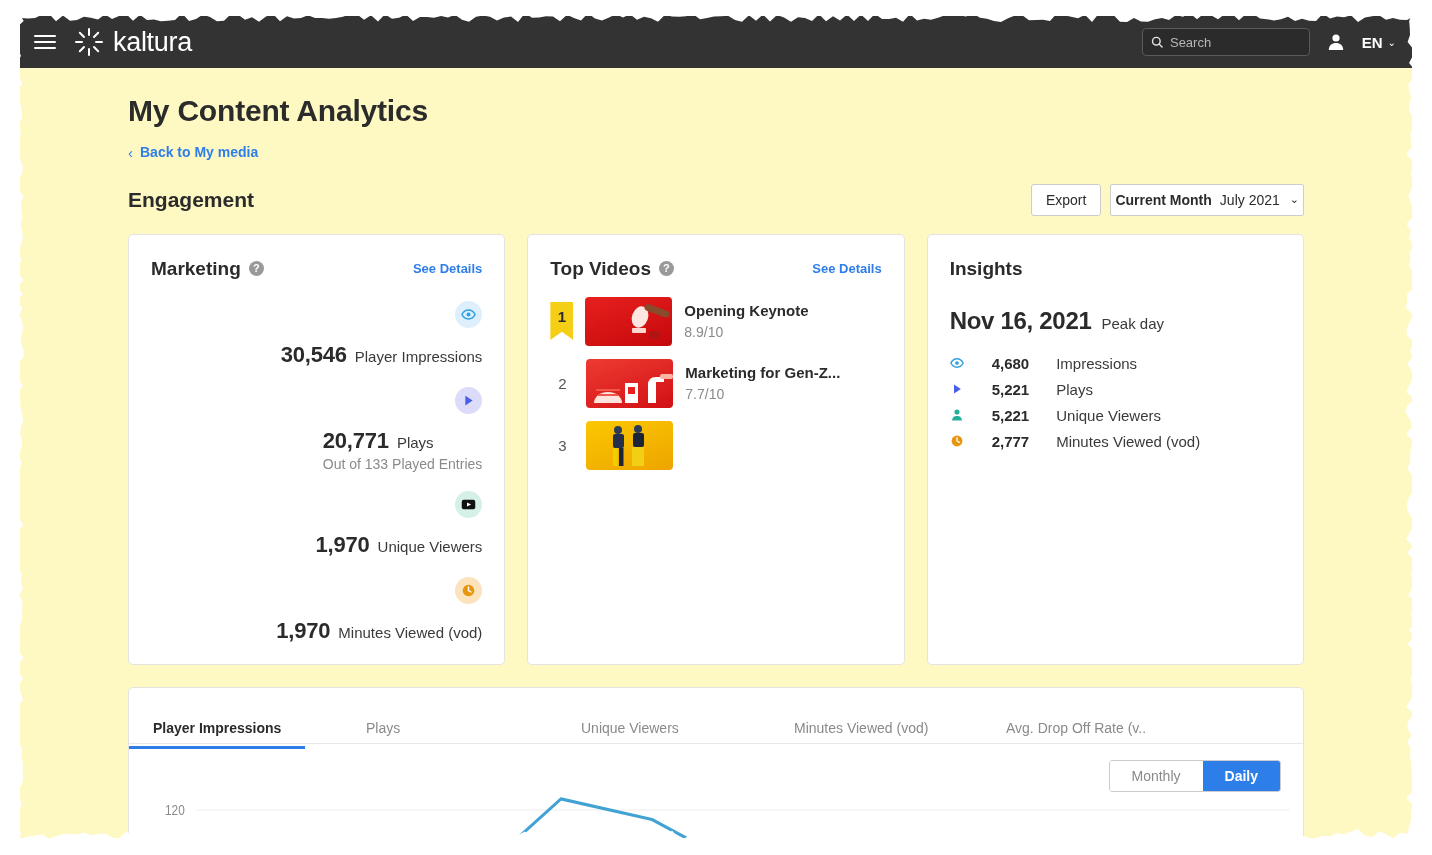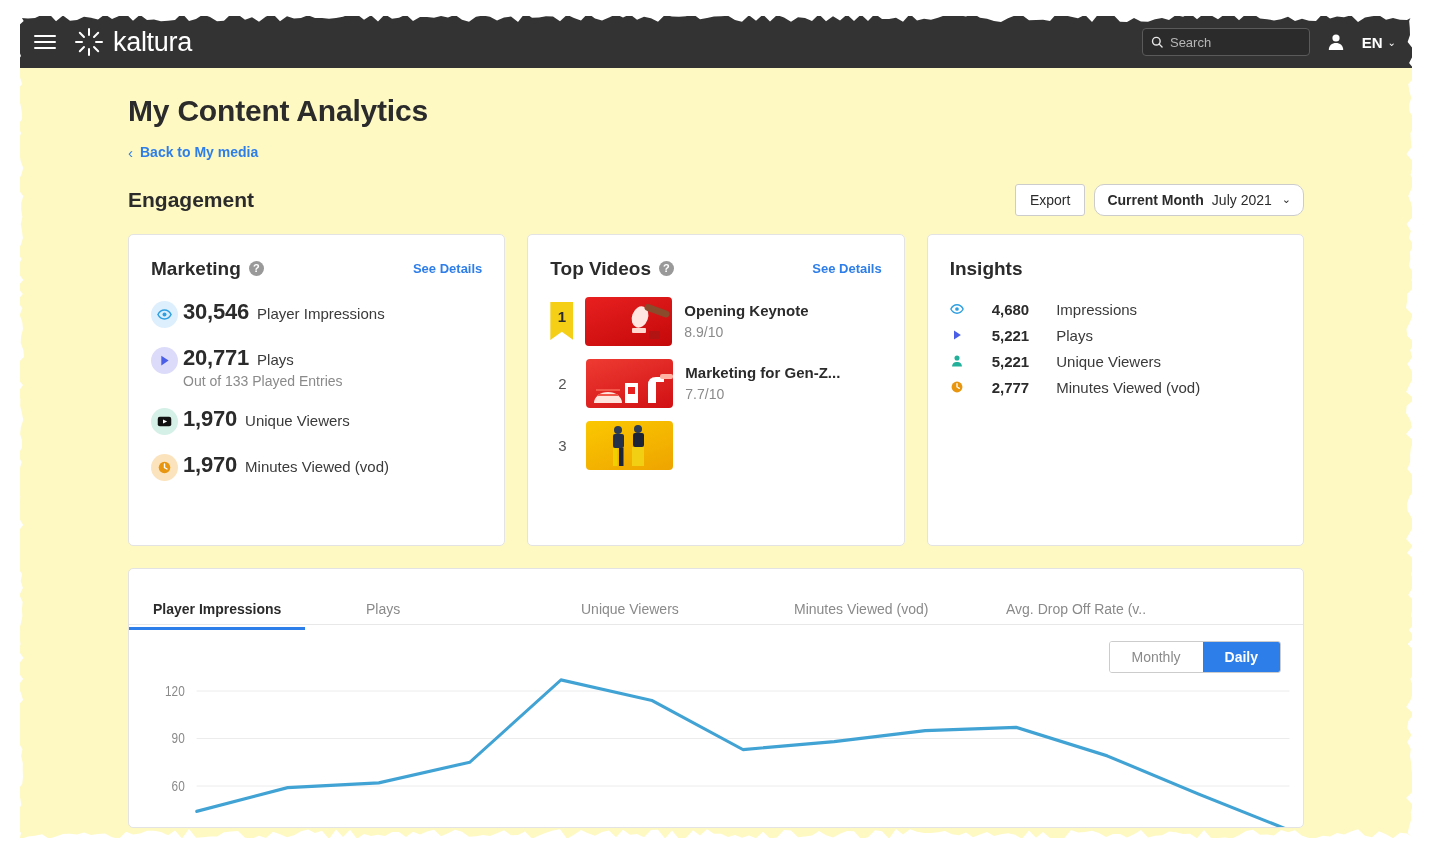--- a/index.html
+++ b/index.html
@@ -112,23 +112,23 @@
   #section-actions { margin-left: auto; display: flex; align-items: stretch; gap: 9px; }
   .btn-outline {
     border: 1px solid #cccccc; border-radius: 3px; background: #fff;
     font-size: 14px; color: #2b2b2b; font-weight: 400;
     padding: 0 14px; height: 32px;
     display: flex; align-items: center;
     cursor: pointer;
     font-family: "Liberation Sans", sans-serif;
   }
   #date-picker {
-    border: 1px solid #cccccc; border-radius: 10px; background: #fff;
+    border: 1px solid #cccccc; border-radius: 2px; background: #fff;
     height: 32px; display: flex; align-items: center; gap: 8px;
-    padding: 0 12px; cursor: pointer;
+    padding: 0 4px; cursor: pointer;
   }
   #date-picker .dp-label { font-size: 14px; font-weight: 700; color: #2b2b2b; }
   #date-picker .dp-value { font-size: 14px; font-weight: 400; color: #2b2b2b; }
   #date-picker .dp-chev { font-size: 11px; color: #2b2b2b; margin-left: 2px; }
 
   
   #cards {
     margin: 18px 108px 0 108px;
     display: flex; gap: 22px;
   }
@@ -149,21 +149,21 @@
     display: inline-flex; align-items: center; justify-content: center;
     margin-left: 8px; cursor: pointer; line-height: 1;
   }
   .see-details {
     margin-left: auto;
     color: #2e7eea; font-size: 13px; font-weight: 700; cursor: pointer;
   }
 
   
   .hl-list { margin-top: 18px; }
-  .hl-row { display: flex; align-items: flex-start; gap: 5px; margin-bottom: 17px; }
+  .hl-row { display: flex; align-items: flex-end; gap: 14px; margin-bottom: 17px; flex-direction: column; }
   .hl-row:last-child { margin-bottom: 0; }
   .hl-ic {
     width: 27px; height: 27px; border-radius: 50%;
     display: flex; align-items: center; justify-content: center;
     flex: 0 0 27px; margin-top: 2px;
   }
   .hl-body { display: flex; flex-direction: column; }
   .hl-top { display: flex; align-items: baseline; gap: 8px; }
   .hl-value { font-size: 22px; font-weight: 700; color: #2b2b2b; letter-spacing: -0.2px; }
   .hl-label { font-size: 15px; font-weight: 400; color: #3a3a3a; }
@@ -436,20 +436,24 @@
                     <rect x="46" y="26" width="12" height="19" fill="#f2cf12"></rect>
                   </svg></div>
               </div>
             </div>
         </div>
 
         <div class="card">
           <div class="card-head">
             <span class="card-title">Insights</span>
           </div>
+          <div class="in-peak">
+            <span class="in-date">Nov 16, 2021</span>
+            <span class="in-peaklabel">Peak day</span>
+          </div>
           <div class="in-list" id="in-list">
               <div class="in-row">
                 <div class="in-ic">
                   <svg viewBox="0 0 16 16" width="14" height="14">
                     <path d="M8 3.2C4.6 3.2 2 6 1 8c1 2 3.6 4.8 7 4.8S14 10 15 8c-1-2-3.6-4.8-7-4.8z" fill="none" stroke="#2e9fe0" stroke-width="1.6"></path>
                     <circle cx="8" cy="8" r="2.1" fill="#2e9fe0"></circle>
                   </svg>
                 </div>
                 <span class="in-value">4,680</span>
                 <span class="in-label">Impressions</span>

